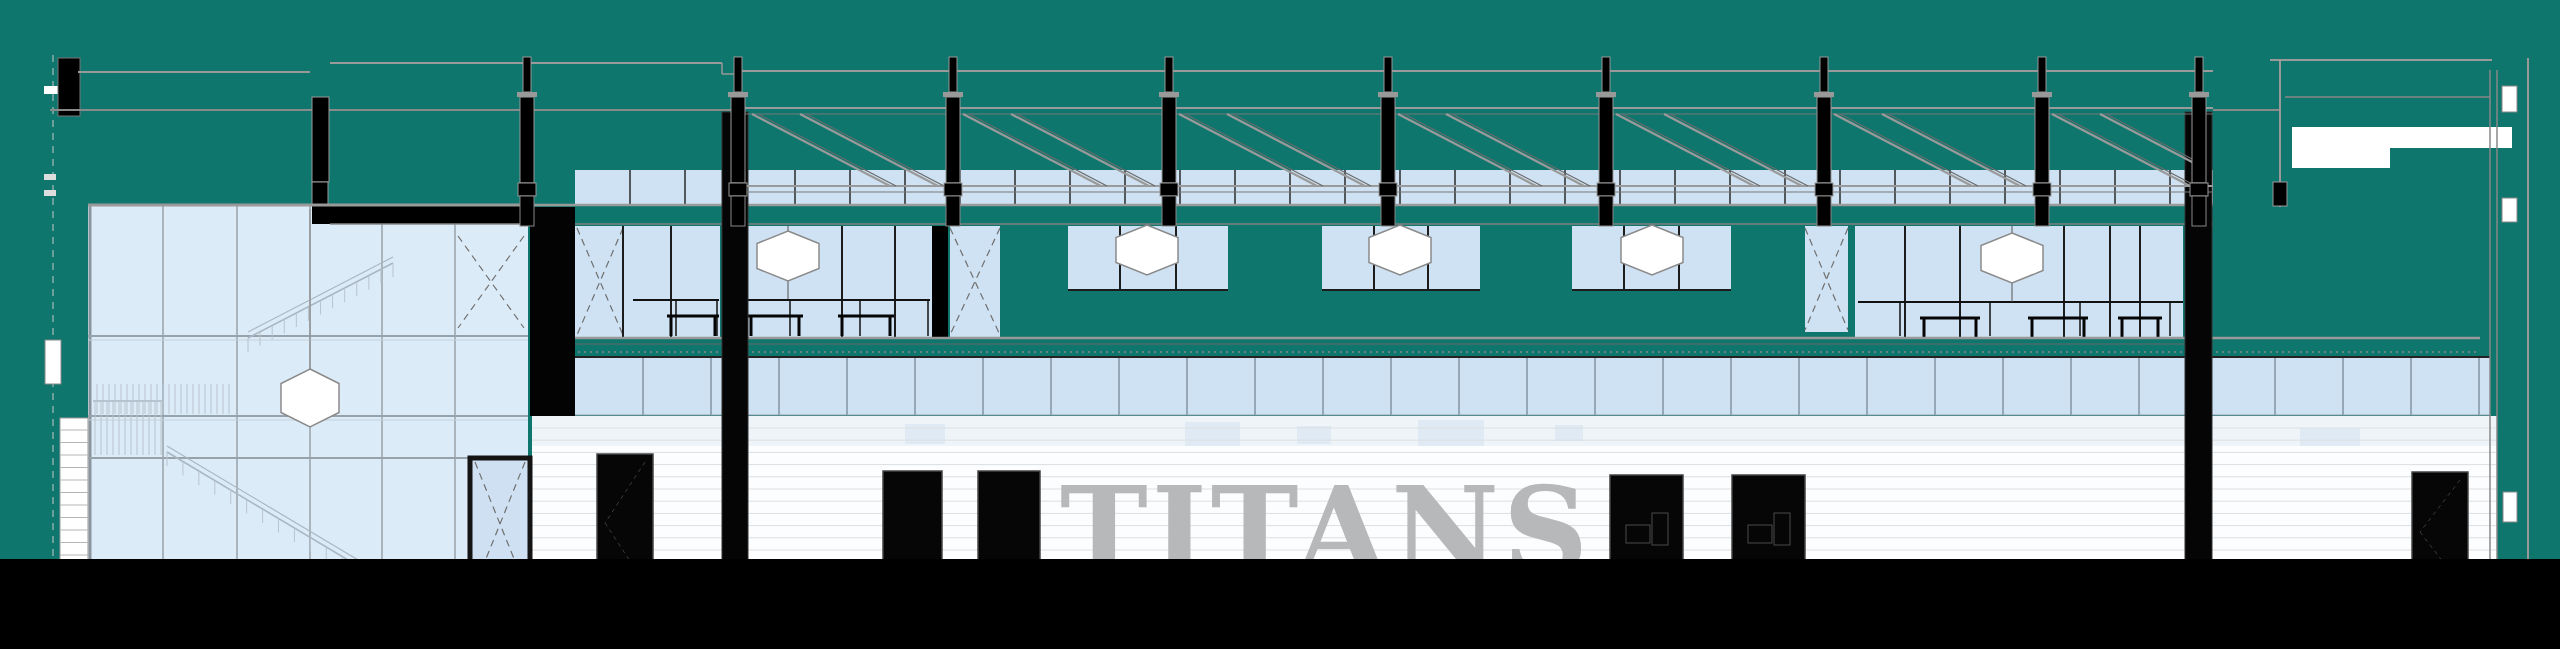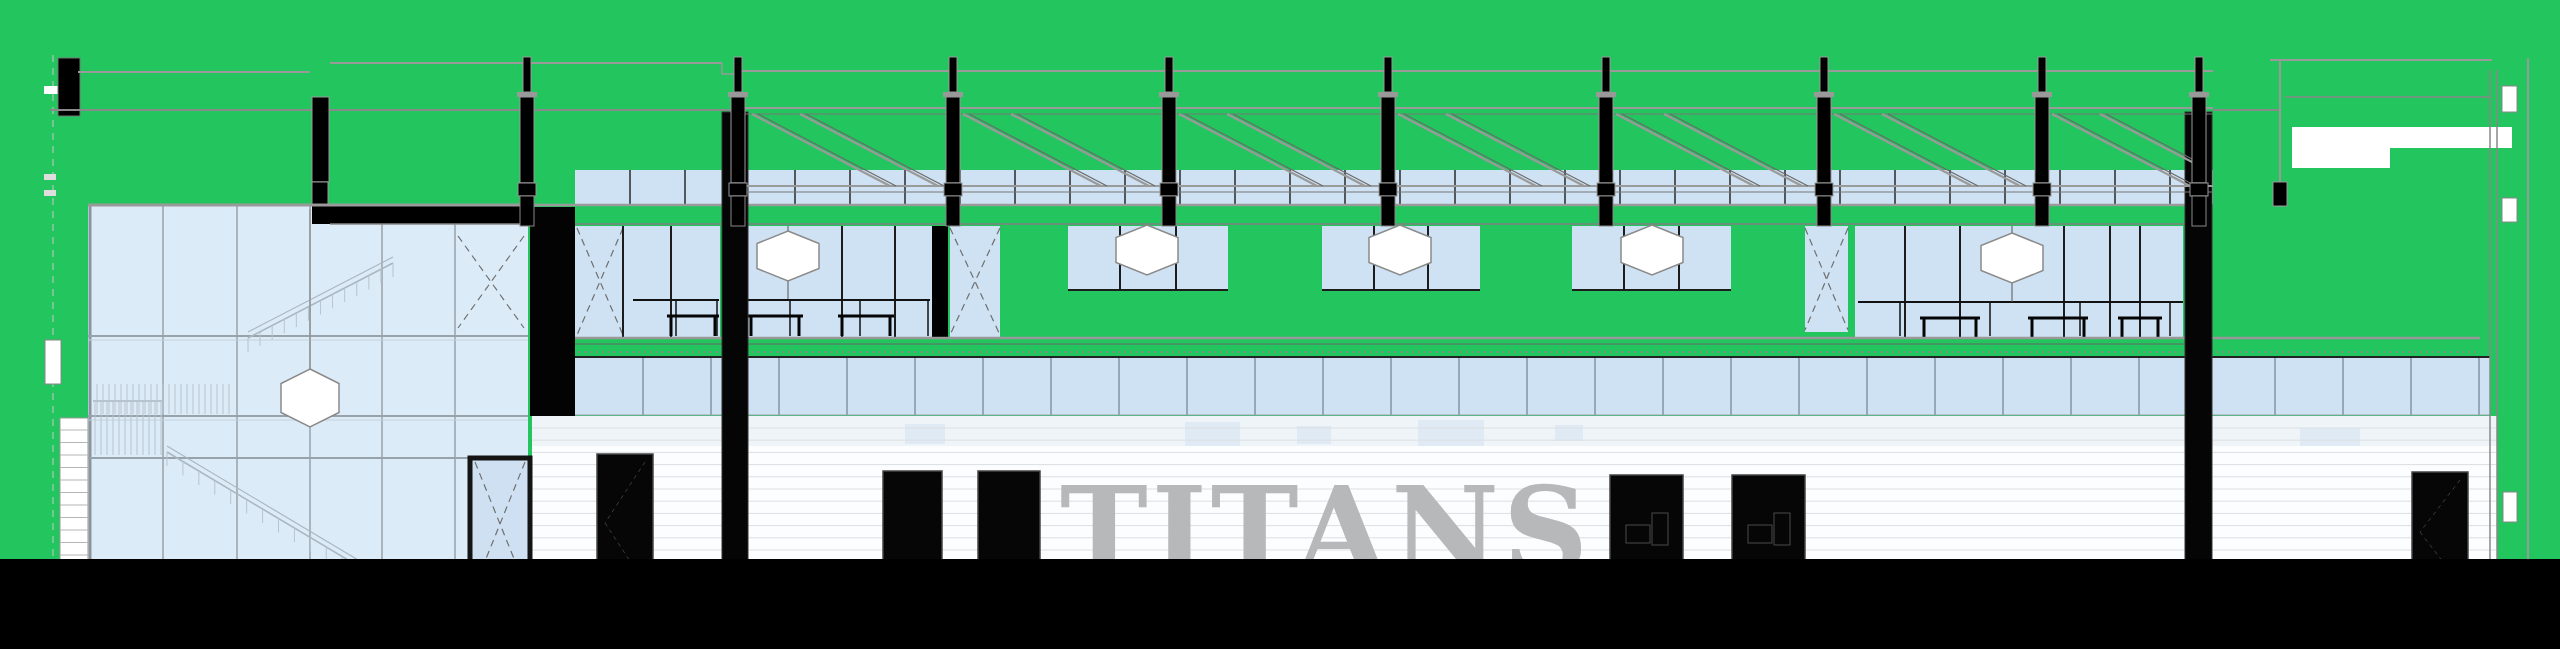--- a/index.html
+++ b/index.html
@@ -1,16 +1,16 @@
 <!DOCTYPE html>
 <html><head>
 <meta charset="utf-8">
 <style>
   html,body{margin:0;padding:0;background:#000;}
-  .stage{position:relative;width:2560px;height:559px;background:#22c55e;overflow:hidden;}
+  .stage{position:relative;width:2560px;height:559px;background:#0f766e;overflow:hidden;}
   svg{position:absolute;left:0;top:0;display:block;}
   text.sign{font-family:"DejaVu Serif","Liberation Serif",serif;font-weight:700;letter-spacing:4px;}
 </style>
 </head>
 <body>
 
 <div class="stage">
   <svg id="dwg" width="2560" height="649" viewBox="0 0 2560 649">
       <rect x="88" y="205" width="440" height="387" fill="#dcebf8"></rect>
       <line x1="163" y1="206" x2="163" y2="590" stroke="#a9b4bc" stroke-width="2"></line>

